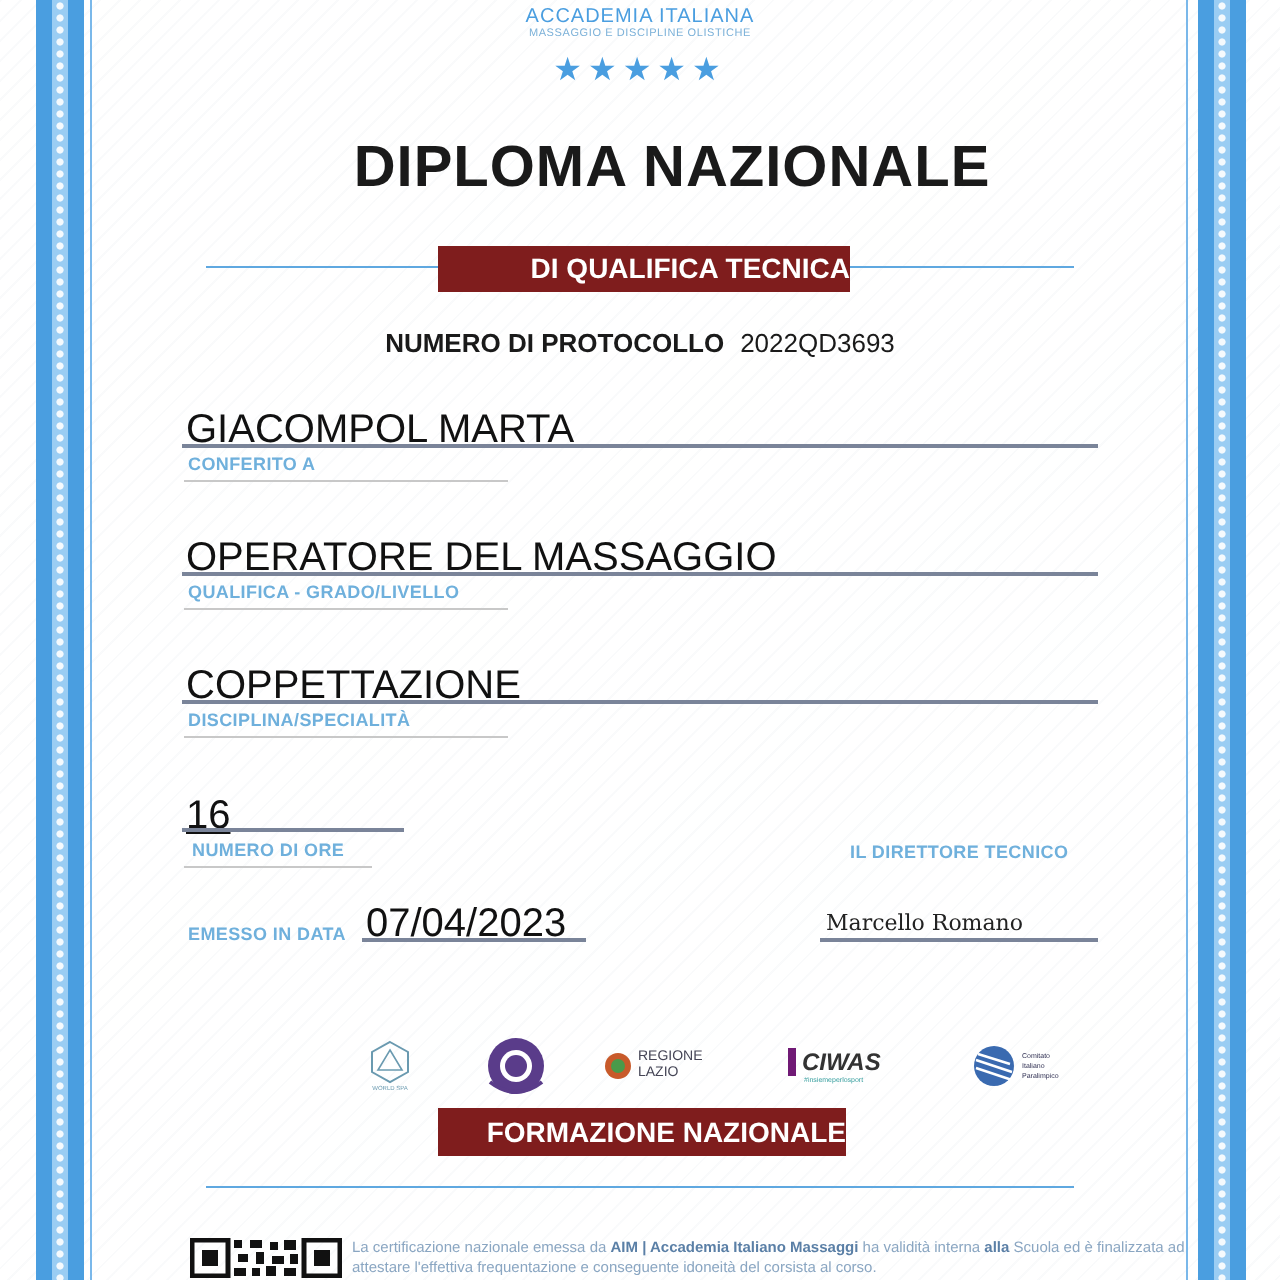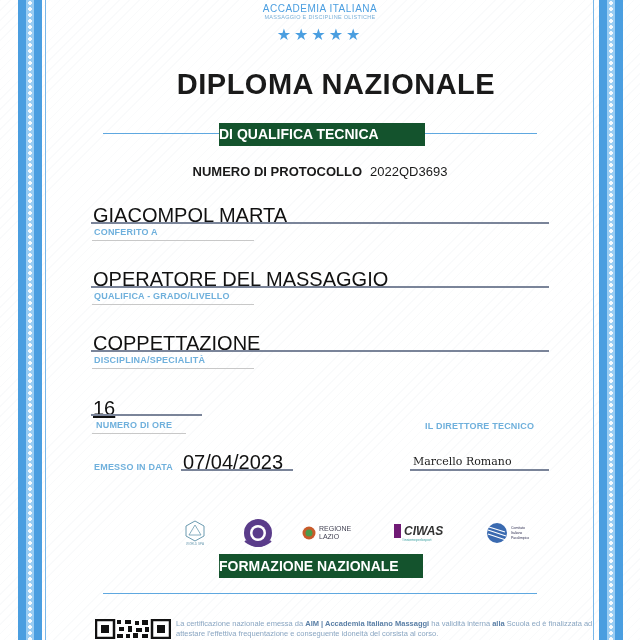--- a/index.html
+++ b/index.html
@@ -38,22 +38,22 @@
   .stars {
     position:absolute; left:0; width:640px; top:25px; text-align:center;
     color:#4a9ee0; font-size:16px; letter-spacing:3px;
   }
   .main-title {
     position:absolute; left:16px; width:640px; top:68px; text-align:center;
     font-size:29px; font-weight:bold; color:#1a1a1a; letter-spacing:0.5px;
   }
   .hline { position:absolute; height:1px; background:#5fa8e0; }
   .badge {
-    position:absolute; background:#14532d; color:#fff;
-    text-align:left; font-size:14px; font-weight:bold;
+    position:absolute; background:#7f1d1d; color:#fff;
+    text-align:right; font-size:14px; font-weight:bold;
   }
   .protocol {
     position:absolute; left:0; width:640px; top:164px; text-align:center;
     font-size:13px; color:#1a1a1a;
   }
   .protocol .lbl { font-weight:bold; margin-right:8px; }
   .field-value {
     position:absolute; left:93px; font-size:20px; color:#111;
   }
   .field-rule { position:absolute; height:2px; background:#7a8499; }
@@ -149,21 +149,21 @@
       </svg>
   </div>
   <div class="logo" style="left:212px; width:64px; justify-content:flex-start;">
     <svg width="14" height="14" viewBox="0 0 14 14">
         <circle cx="7" cy="7" r="6.5" fill="#c85a2a"></circle>
         <circle cx="7" cy="7" r="3.5" fill="#4a9a4a"></circle>
       </svg>
     <span style="font-size:7px; color:#445; margin-left:3px; width:32px; line-height:8px;">REGIONE LAZIO</span>
   </div>
   <div class="logo" style="left:304px; width:64px; flex-direction:column; align-items:flex-start;">
-    <span style="font-size:12px; font-weight:bold; font-style:italic; color:#333; border-left:7px solid #701a75; padding-left:3px;">CIWAS</span>
+    <span style="font-size:12px; font-weight:bold; font-style:italic; color:#333; border-left:4px solid #701a75; padding-left:3px;">CIWAS</span>
     <span style="font-size:3.5px; color:#3aa0a0; margin-left:8px;">#insiemeperlosport</span>
   </div>
   <div class="logo" style="left:396px; width:52px; justify-content:flex-start;">
     <svg width="22" height="22" viewBox="0 0 22 22">
         <circle cx="11" cy="11" r="10" fill="#3a6ab0"></circle>
         <path d="M2 8 L20 14 M2 12 L20 18 M3 5 L19 10" stroke="#fff" stroke-width="1.2"></path>
       </svg>
     <span style="font-size:3.5px; color:#335; margin-left:3px; width:22px; line-height:5px;">Comitato Italiano Paralimpico</span>
   </div>
 </div>

